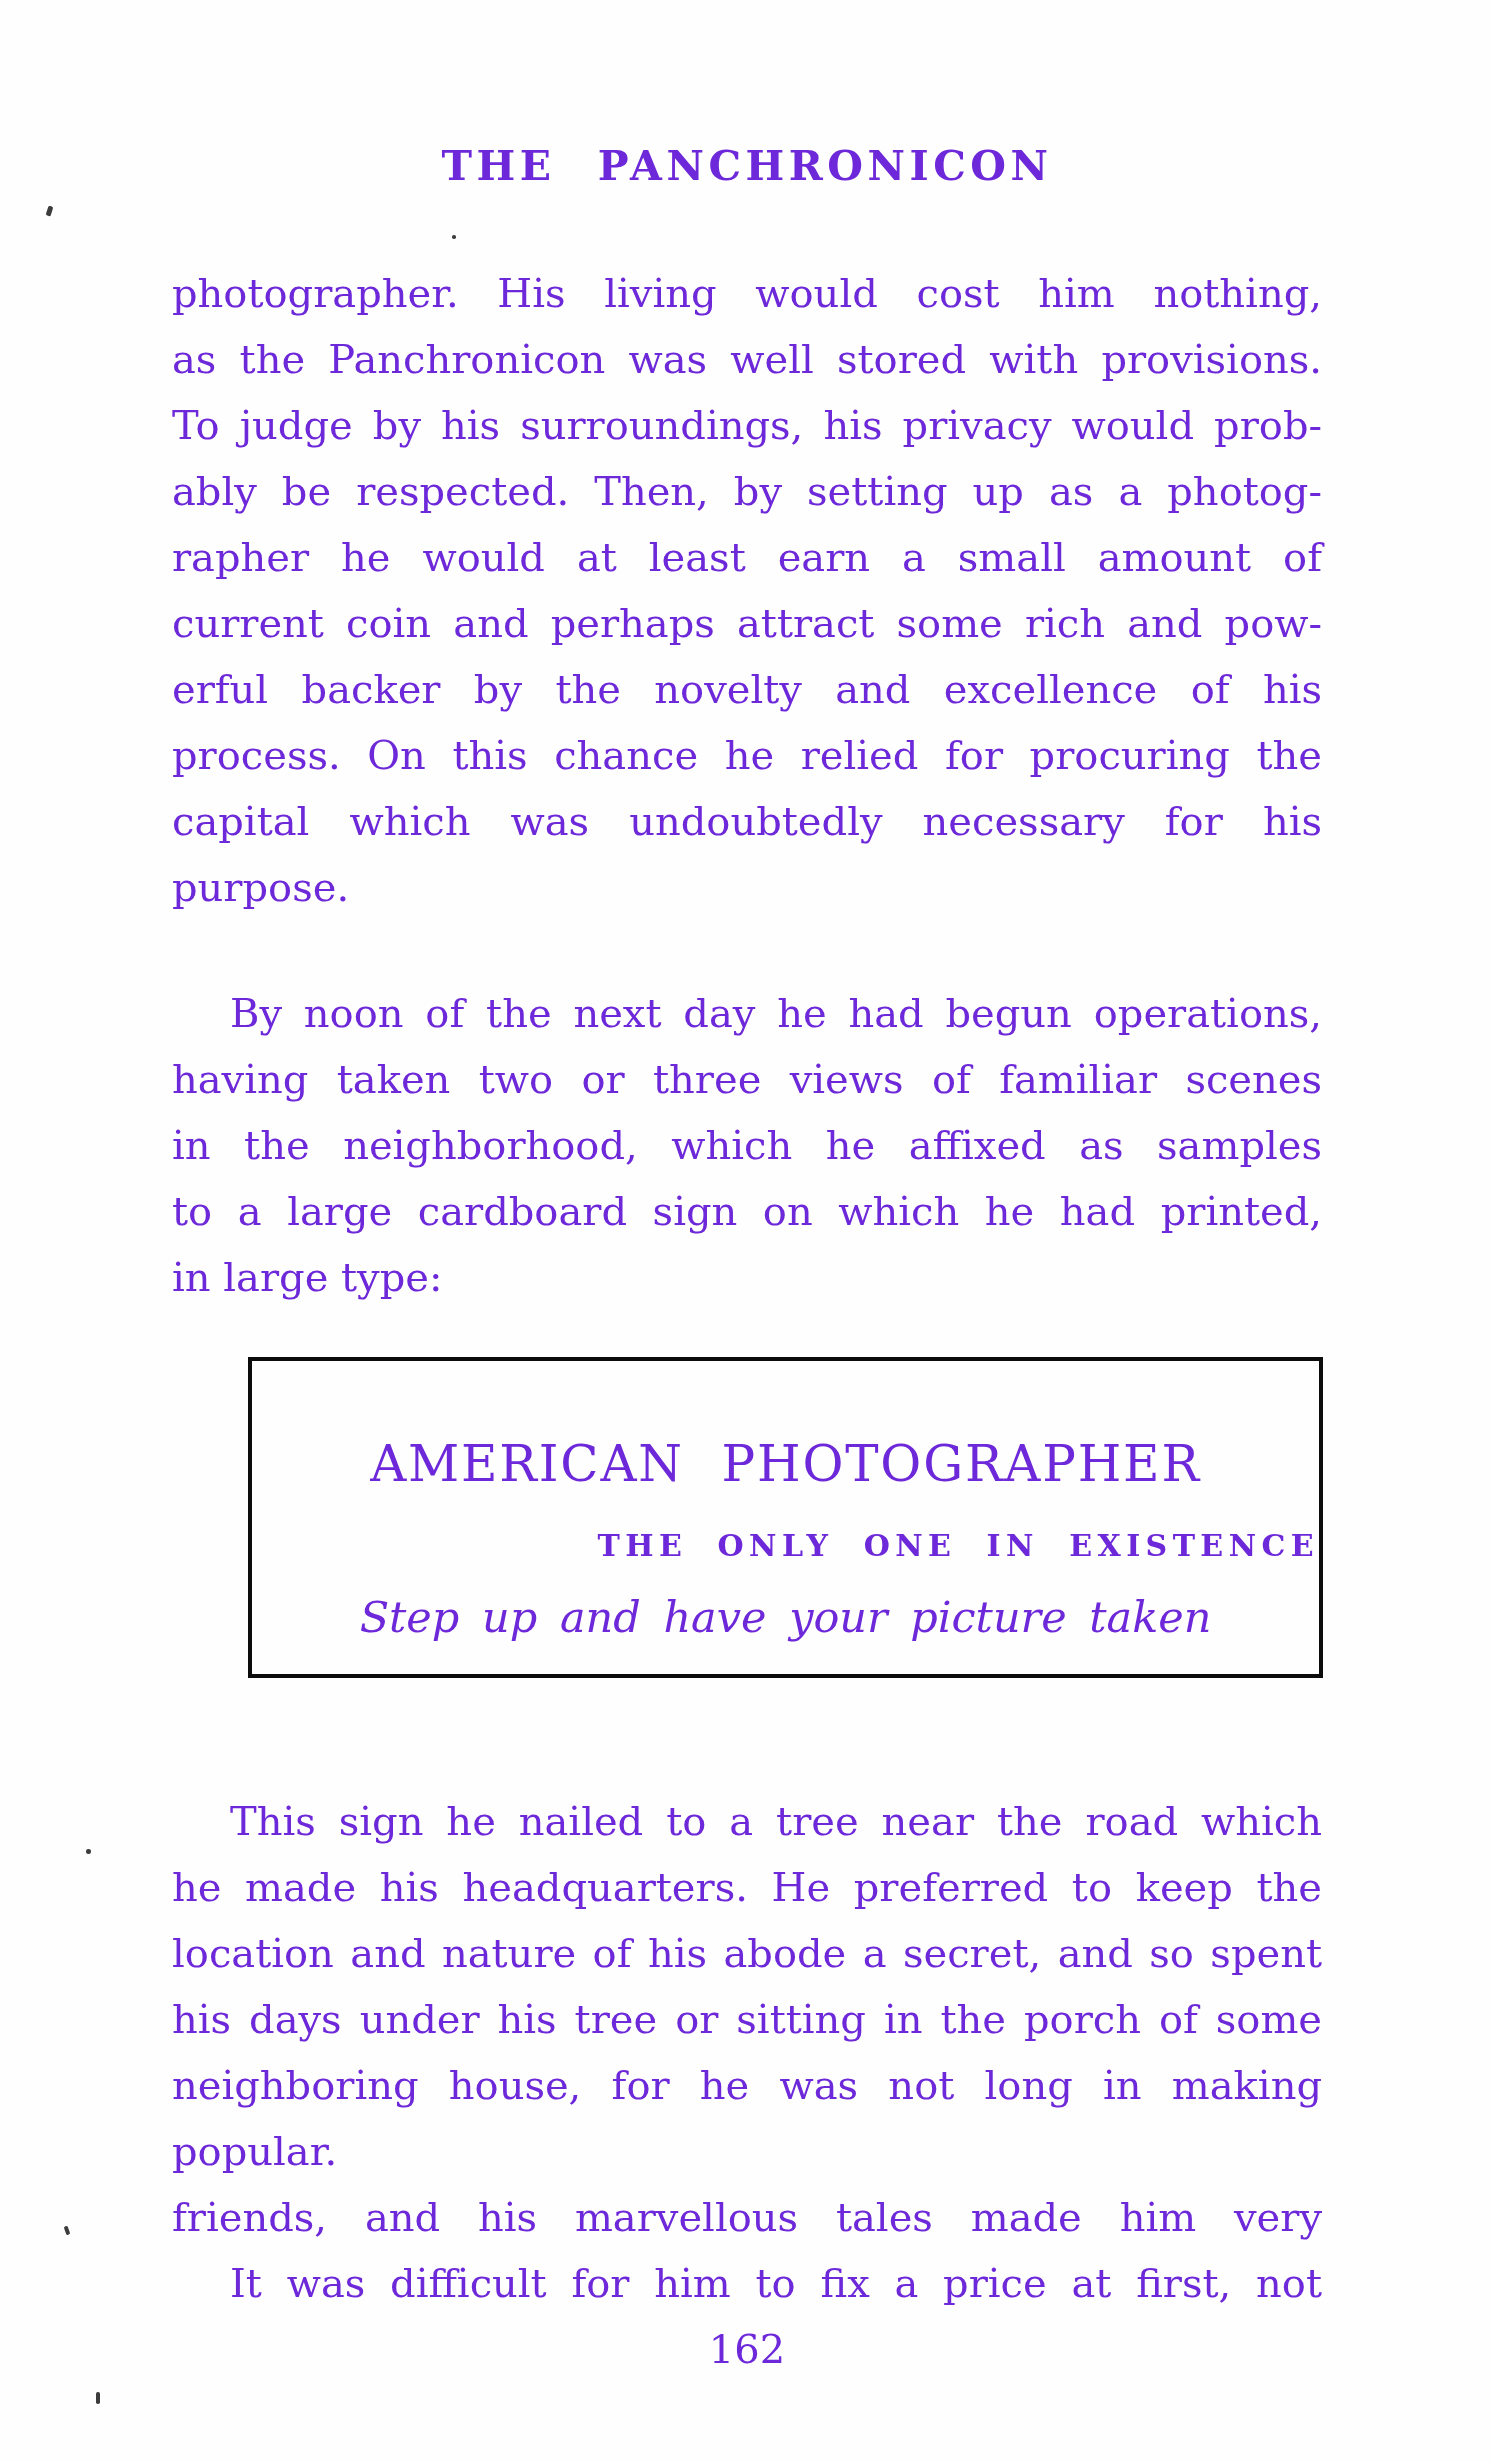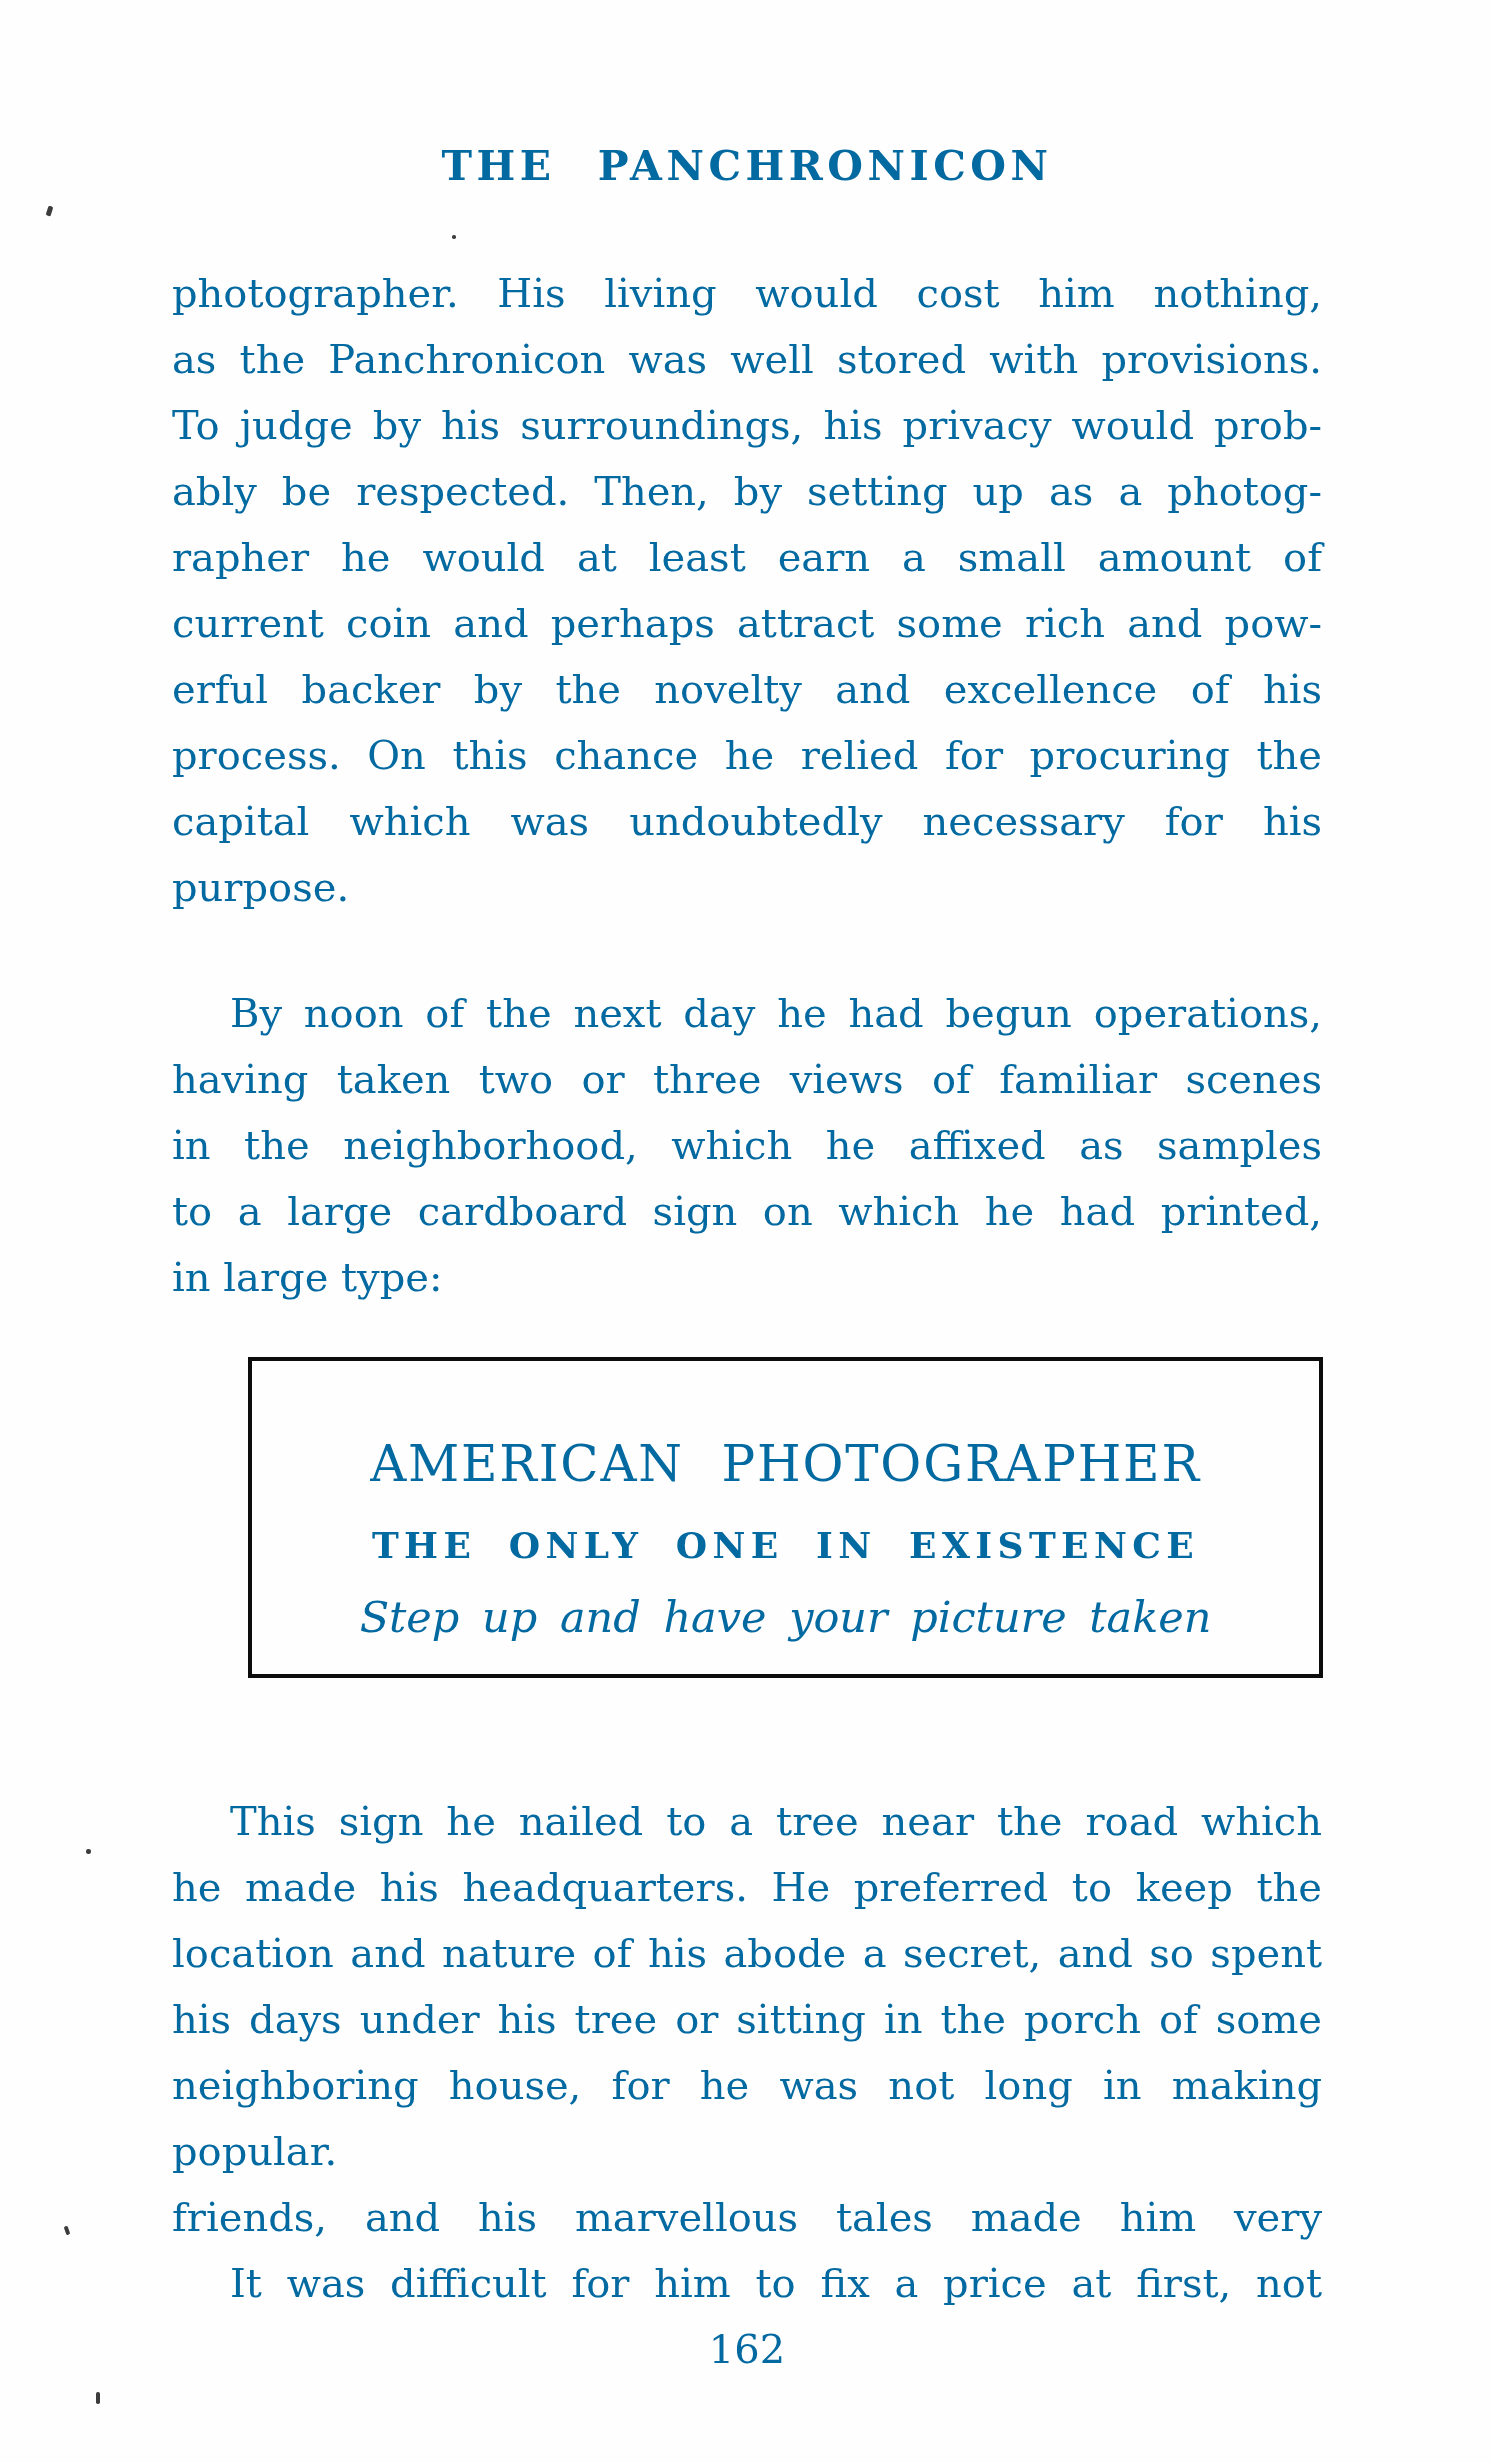--- a/index.html
+++ b/index.html
@@ -5,21 +5,21 @@
   html, body {
     margin: 0;
     padding: 0;
     background: #e8e8e8;
   }
   .page {
     position: relative;
     width: 1492px;
     height: 2462px;
     background: #fefefe;
-    color: #0369a1;
+    color: #6d28d9;
     font-family: "DejaVu Serif", "Liberation Serif", serif;
     overflow: hidden;
   }
   .running-header {
     position: absolute;
     top: 143px;
     left: 172px;
     width: 1150px;
     text-align: center;
     font-size: 41px;
@@ -60,25 +60,26 @@
   }
   .sign-title {
     margin-top: 78px;
     font-size: 50px;
     line-height: 51px;
     letter-spacing: 1.8px;
     word-spacing: 20px;
   }
   .sign-subtitle {
     margin-top: 40px;
-    font-size: 36px;
+    font-size: 30px;
     line-height: 31px;
     font-weight: bold;
     letter-spacing: 5.4px;
     word-spacing: 14.5px;
+    text-align: right;
   }
   .sign-tagline {
     margin-top: 34px;
     font-size: 43px;
     line-height: 45px;
     font-style: italic;
     word-spacing: 9px;
   }
   .page-number {
     height: 66px;

